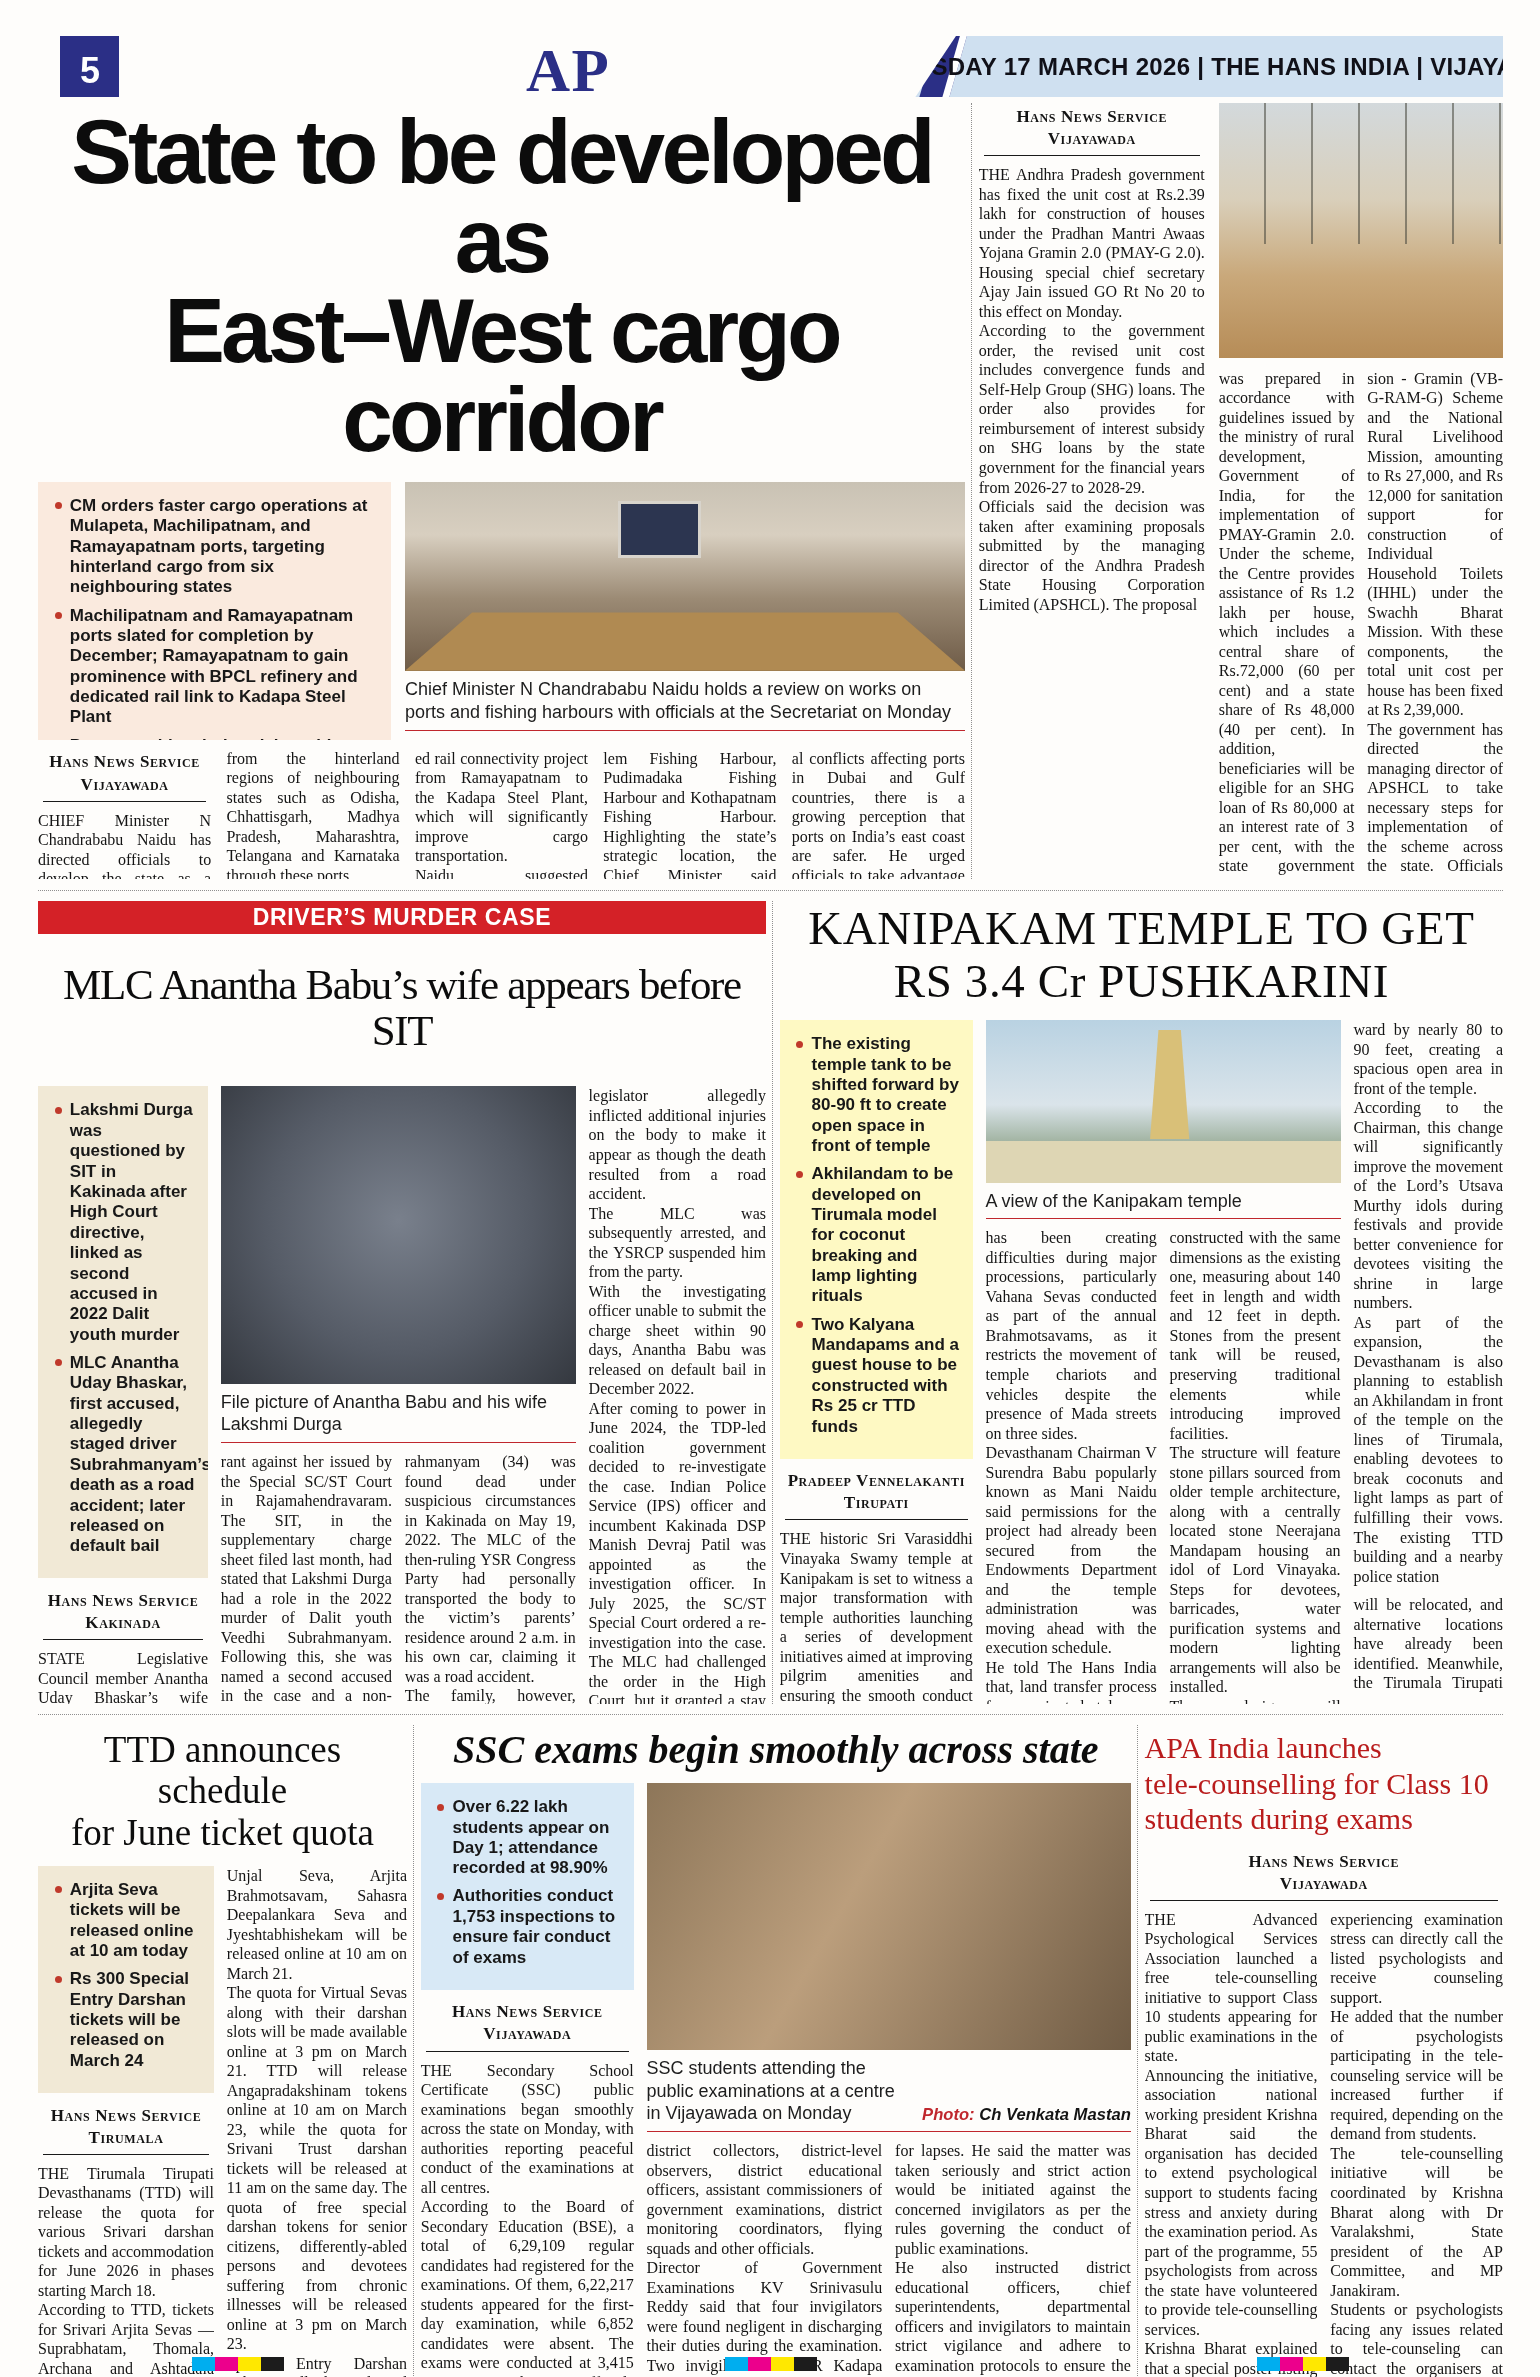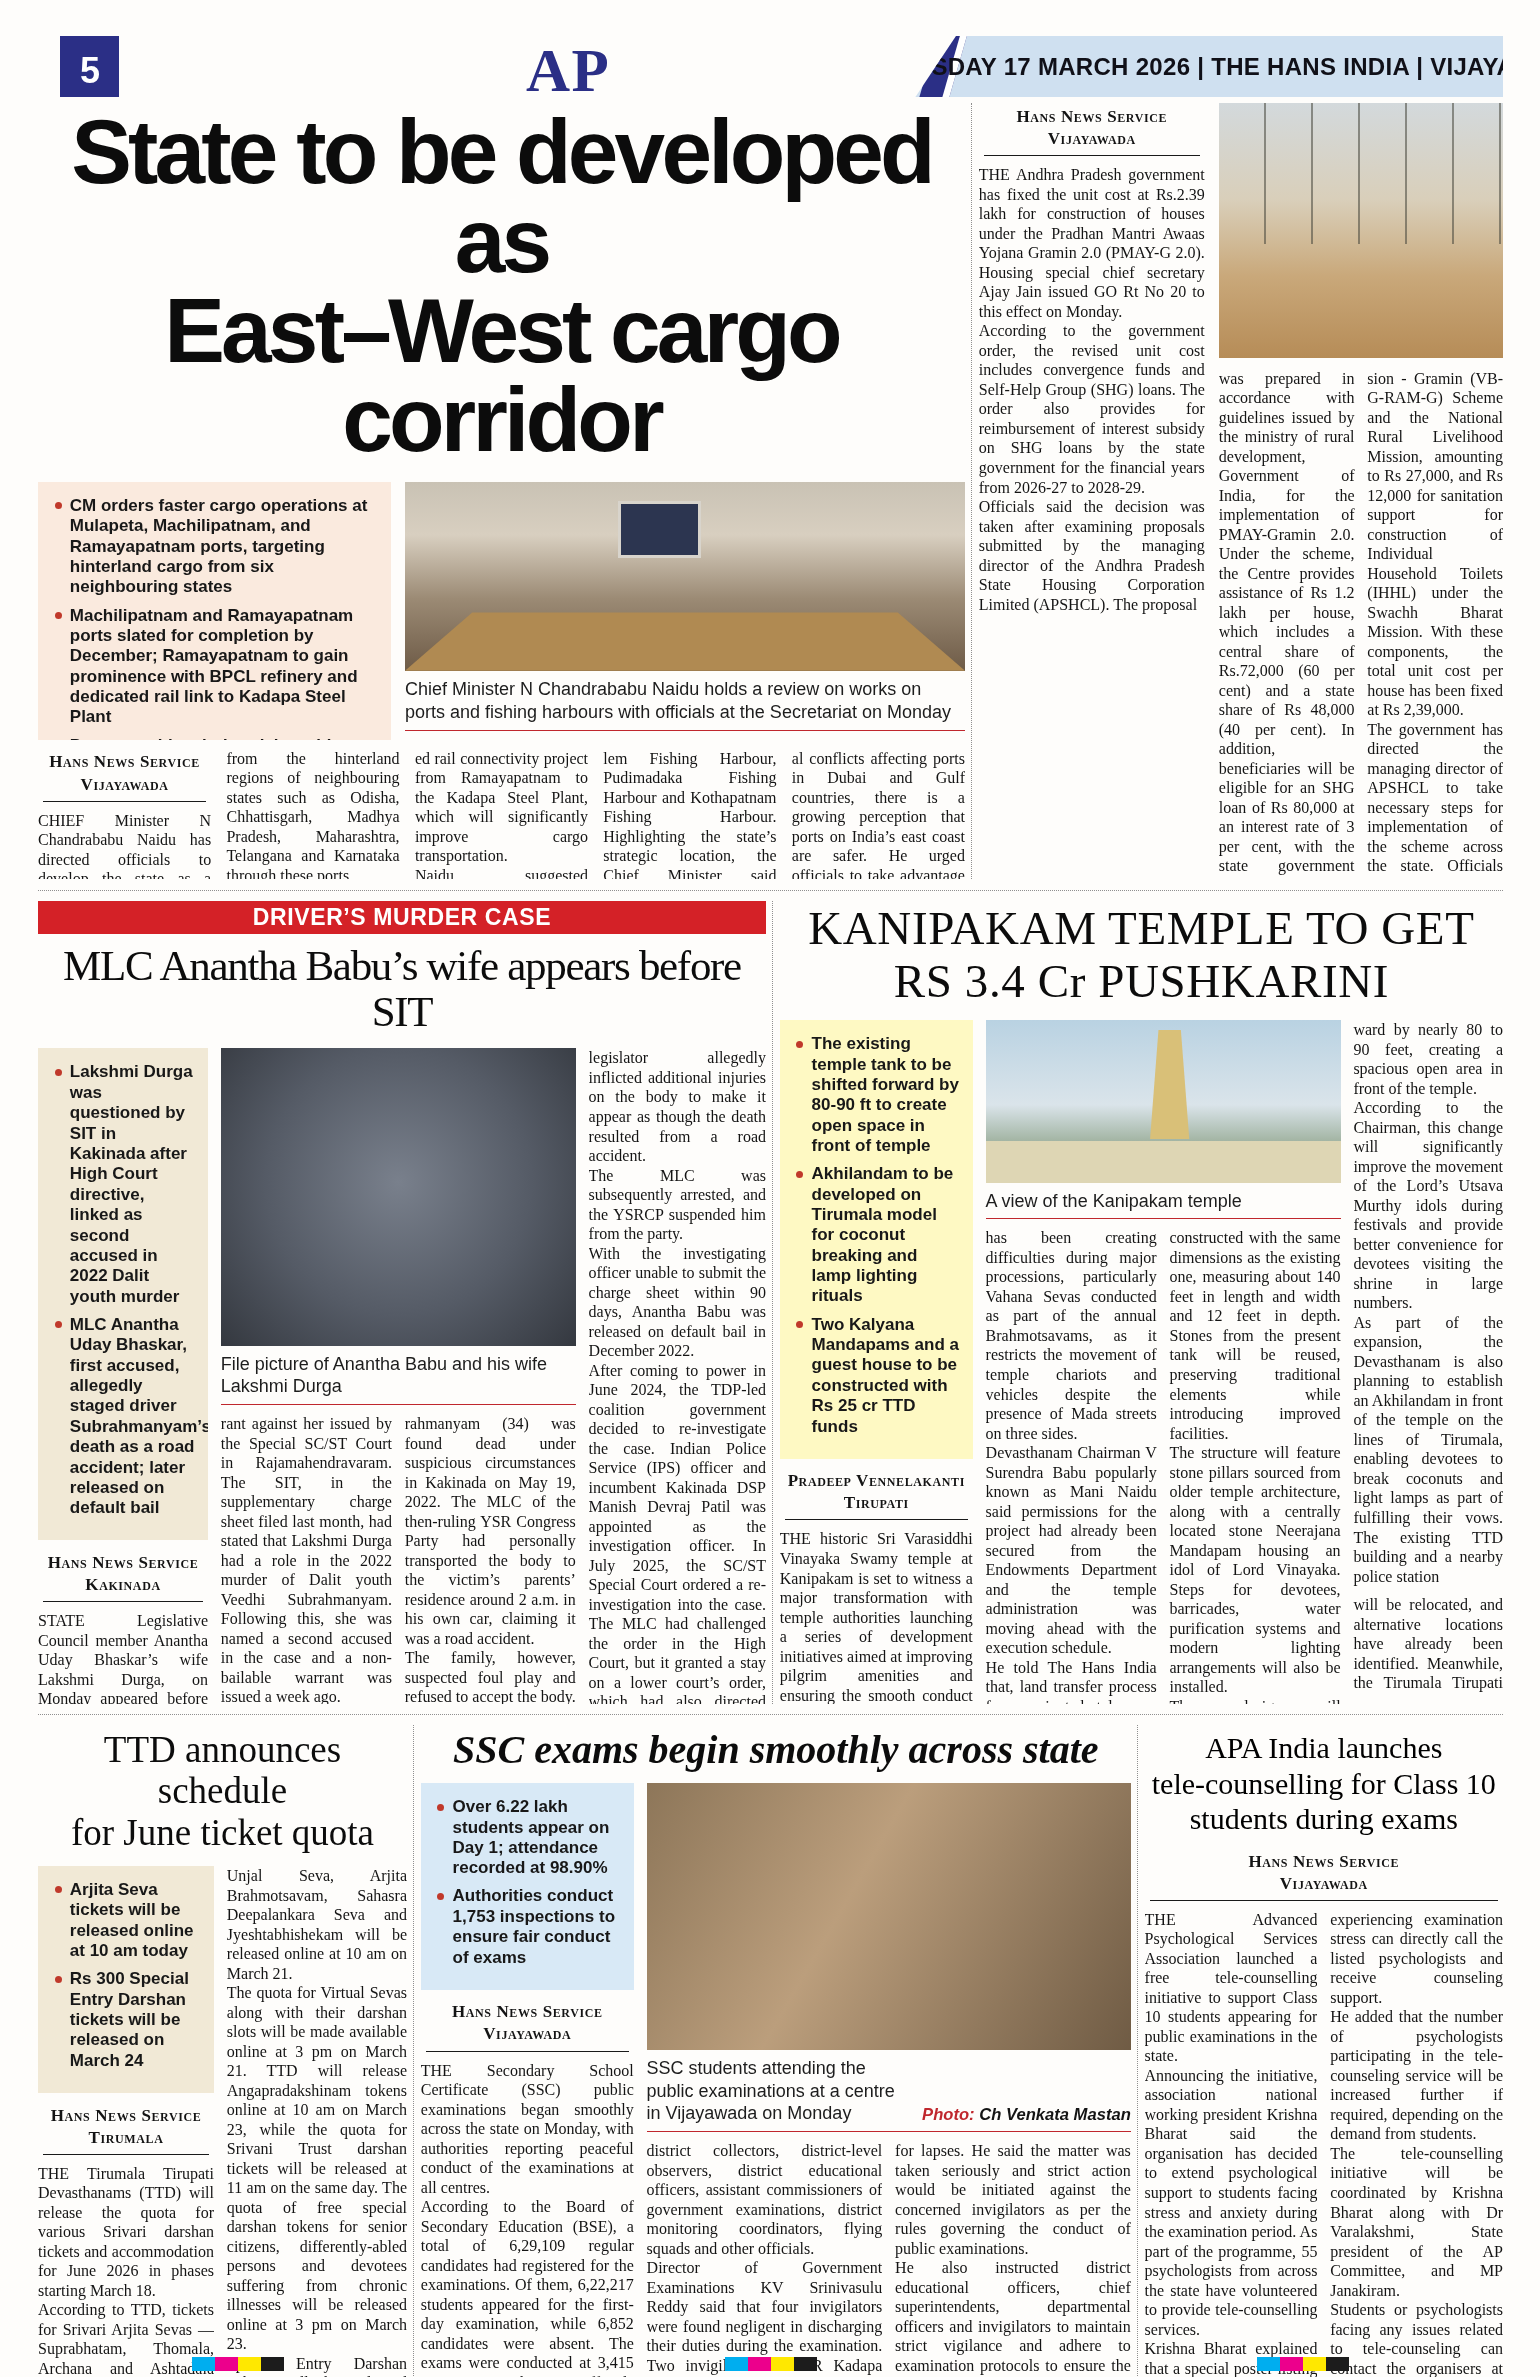--- a/index.html
+++ b/index.html
@@ -57,21 +57,21 @@
   .pmay-left{width:226px;display:flex;flex-direction:column;}
   .pmay-left .bbox{margin-bottom:9px;}
   .pmay-right{flex:1;display:flex;flex-direction:column;}
   .pmay-photo{height:255px;margin-bottom:10.2px;background:linear-gradient(180deg,#d3d9dc 0%,#d9cfba 38%,#c9a87a 68%,#b68c57 100%);}
   .pp-rebar{position:absolute;top:0;left:0;right:0;height:55%;
             background:repeating-linear-gradient(90deg,transparent 0 45px,rgba(70,70,60,.55) 45px 47px);}
   .pmay-cols{display:flex;gap:12.8px;flex:1;overflow:hidden;}
 
   
   .band-mid{display:flex;height:803px;}
-  .art-mlc{width:728px;display:flex;flex-direction:column;}
+  .art-mlc{width:728px;display:flex;flex-direction:column;gap:19px;}
   .kicker{background:#d42127;color:#fff;height:33px;font:700 23px/33px "Liberation Sans",sans-serif;text-align:center;letter-spacing:0.6px;}
   .mlc-hl{font:400 43px/1.08 "Liberation Serif",serif;letter-spacing:-1.3px;text-align:center;margin:9px 0 12.8px;color:#0c0c0c;}
   .mlc-grid{display:flex;gap:12.8px;flex:1;overflow:hidden;}
   .mlc-a{width:170px;display:flex;flex-direction:column;}
   .mlc-a .bbox{margin-bottom:9px;}
   .mlc-b{width:355px;display:flex;flex-direction:column;}
   .mlc-photo{height:298px;background:radial-gradient(circle at 50% 45%,#79808c 0%,#555b66 55%,#34383f 100%);}
   .mlc-b-cols{display:flex;gap:12.8px;flex:1;overflow:hidden;}
   .mlc-c{flex:1;}
 
@@ -102,21 +102,21 @@
   .ssc-hl{font:italic 700 40px/1.1 "Liberation Serif",serif;text-align:center;margin:2.6px 0 11.5px;color:#0c0c0c;}
   .ssc-grid{display:flex;gap:12.8px;flex:1;overflow:hidden;}
   .ssc-a{width:213px;display:flex;flex-direction:column;}
   .ssc-a .bbox{margin-bottom:9px;}
   .ssc-b{flex:1;display:flex;flex-direction:column;}
   .ssc-photo{height:267px;background:linear-gradient(120deg,#8d7659 0%,#bb9e7c 42%,#6f5b44 100%);}
   .ssc-caprow{display:flex;justify-content:space-between;align-items:flex-end;gap:12.8px;margin-top:7px;}
   .ssc-b-cols{display:flex;gap:12.8px;flex:1;overflow:hidden;}
 
   .art-apa{flex:1;display:flex;flex-direction:column;}
-  .apa-hl{font:400 30px/1.18 "Liberation Serif",serif;text-align:center;margin:5.1px 0 11.5px;color:#000000;}
+  .apa-hl{font:400 30px/1.18 "Liberation Serif",serif;margin:5.1px 0 11.5px;color:#b91c1c;}
   .apa-cols{display:flex;gap:12.8px;flex:1;overflow:hidden;}
 
   
   .marks{position:absolute;bottom:6.4px;left:0;right:0;display:flex;justify-content:space-between;padding:0 192px;}
   .markset{display:flex;}
   .markset i{display:block;width:23px;height:14px;}
   .mk-c{background:#00aeef;} .mk-m{background:#ec008c;} .mk-y{background:#ffe800;} .mk-k{background:#1c1c1c;}
 </style>
 </head>
 <body>

